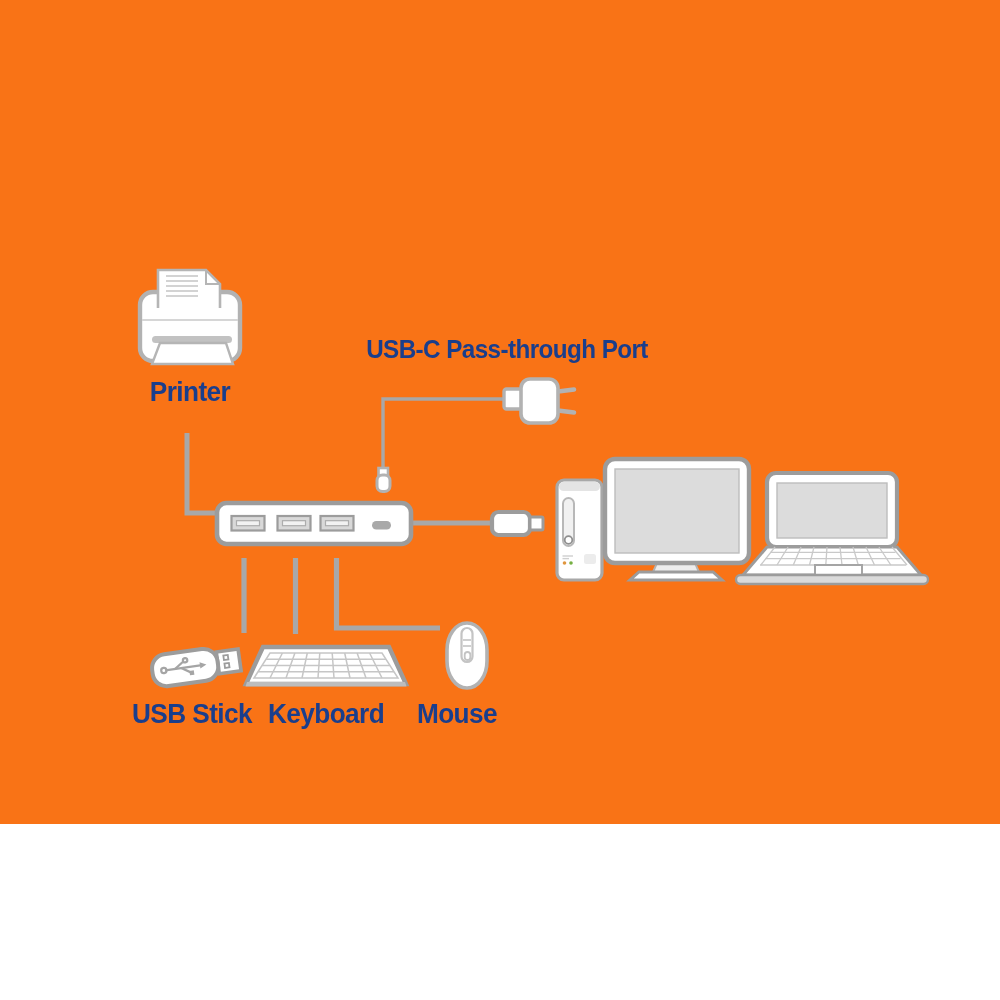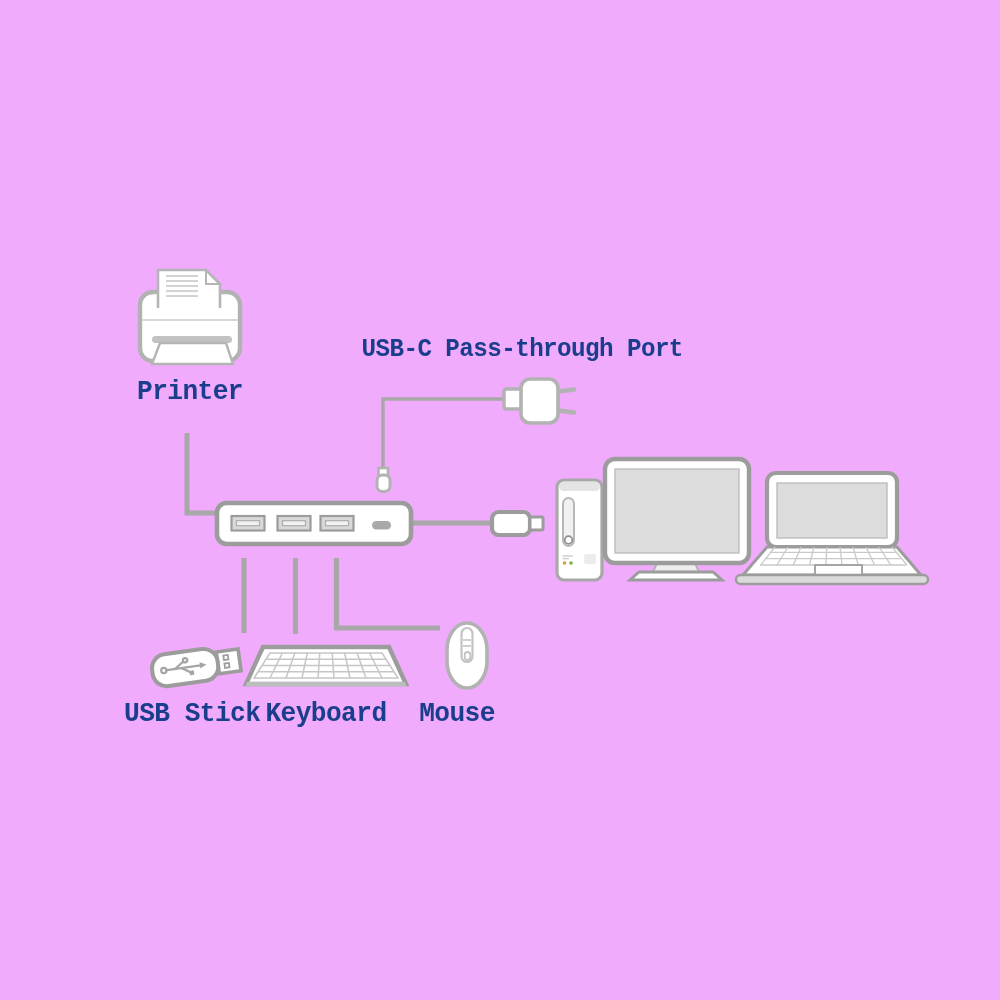--- a/index.html
+++ b/index.html
@@ -10,22 +10,22 @@
     --screen-fill:#dcdcdc;
     --port-fill:#d9d9d9;
     --port-slot-fill:#f2f2f2;
     --button-fill:#a9a9a9;
     --detail-fill:#e4e4e4;
     --led-orange:#e0963e;
     --led-green:#76b043;
   }
   html,body{margin:0;padding:0;background:#fff;}
   .canvas{
-    position:relative;width:1000px;height:1000px;background:#f0abfc;
-    font-family:Liberation Mono, monospace;overflow:hidden;
+    position:relative;width:1000px;height:824px;background:#f97316;
+    font-family:Liberation Sans, sans-serif;overflow:hidden;
   }
   .abs{position:absolute;}
   .label{
     position:absolute;color:var(--label-text);font-weight:700;text-align:center;
     letter-spacing:-0.6px;white-space:nowrap;transform:scaleX(0.97);
   }
   .lbl-27{font-size:27px;}
   .lbl-25{font-size:25px;}
 </style>
 </head>

